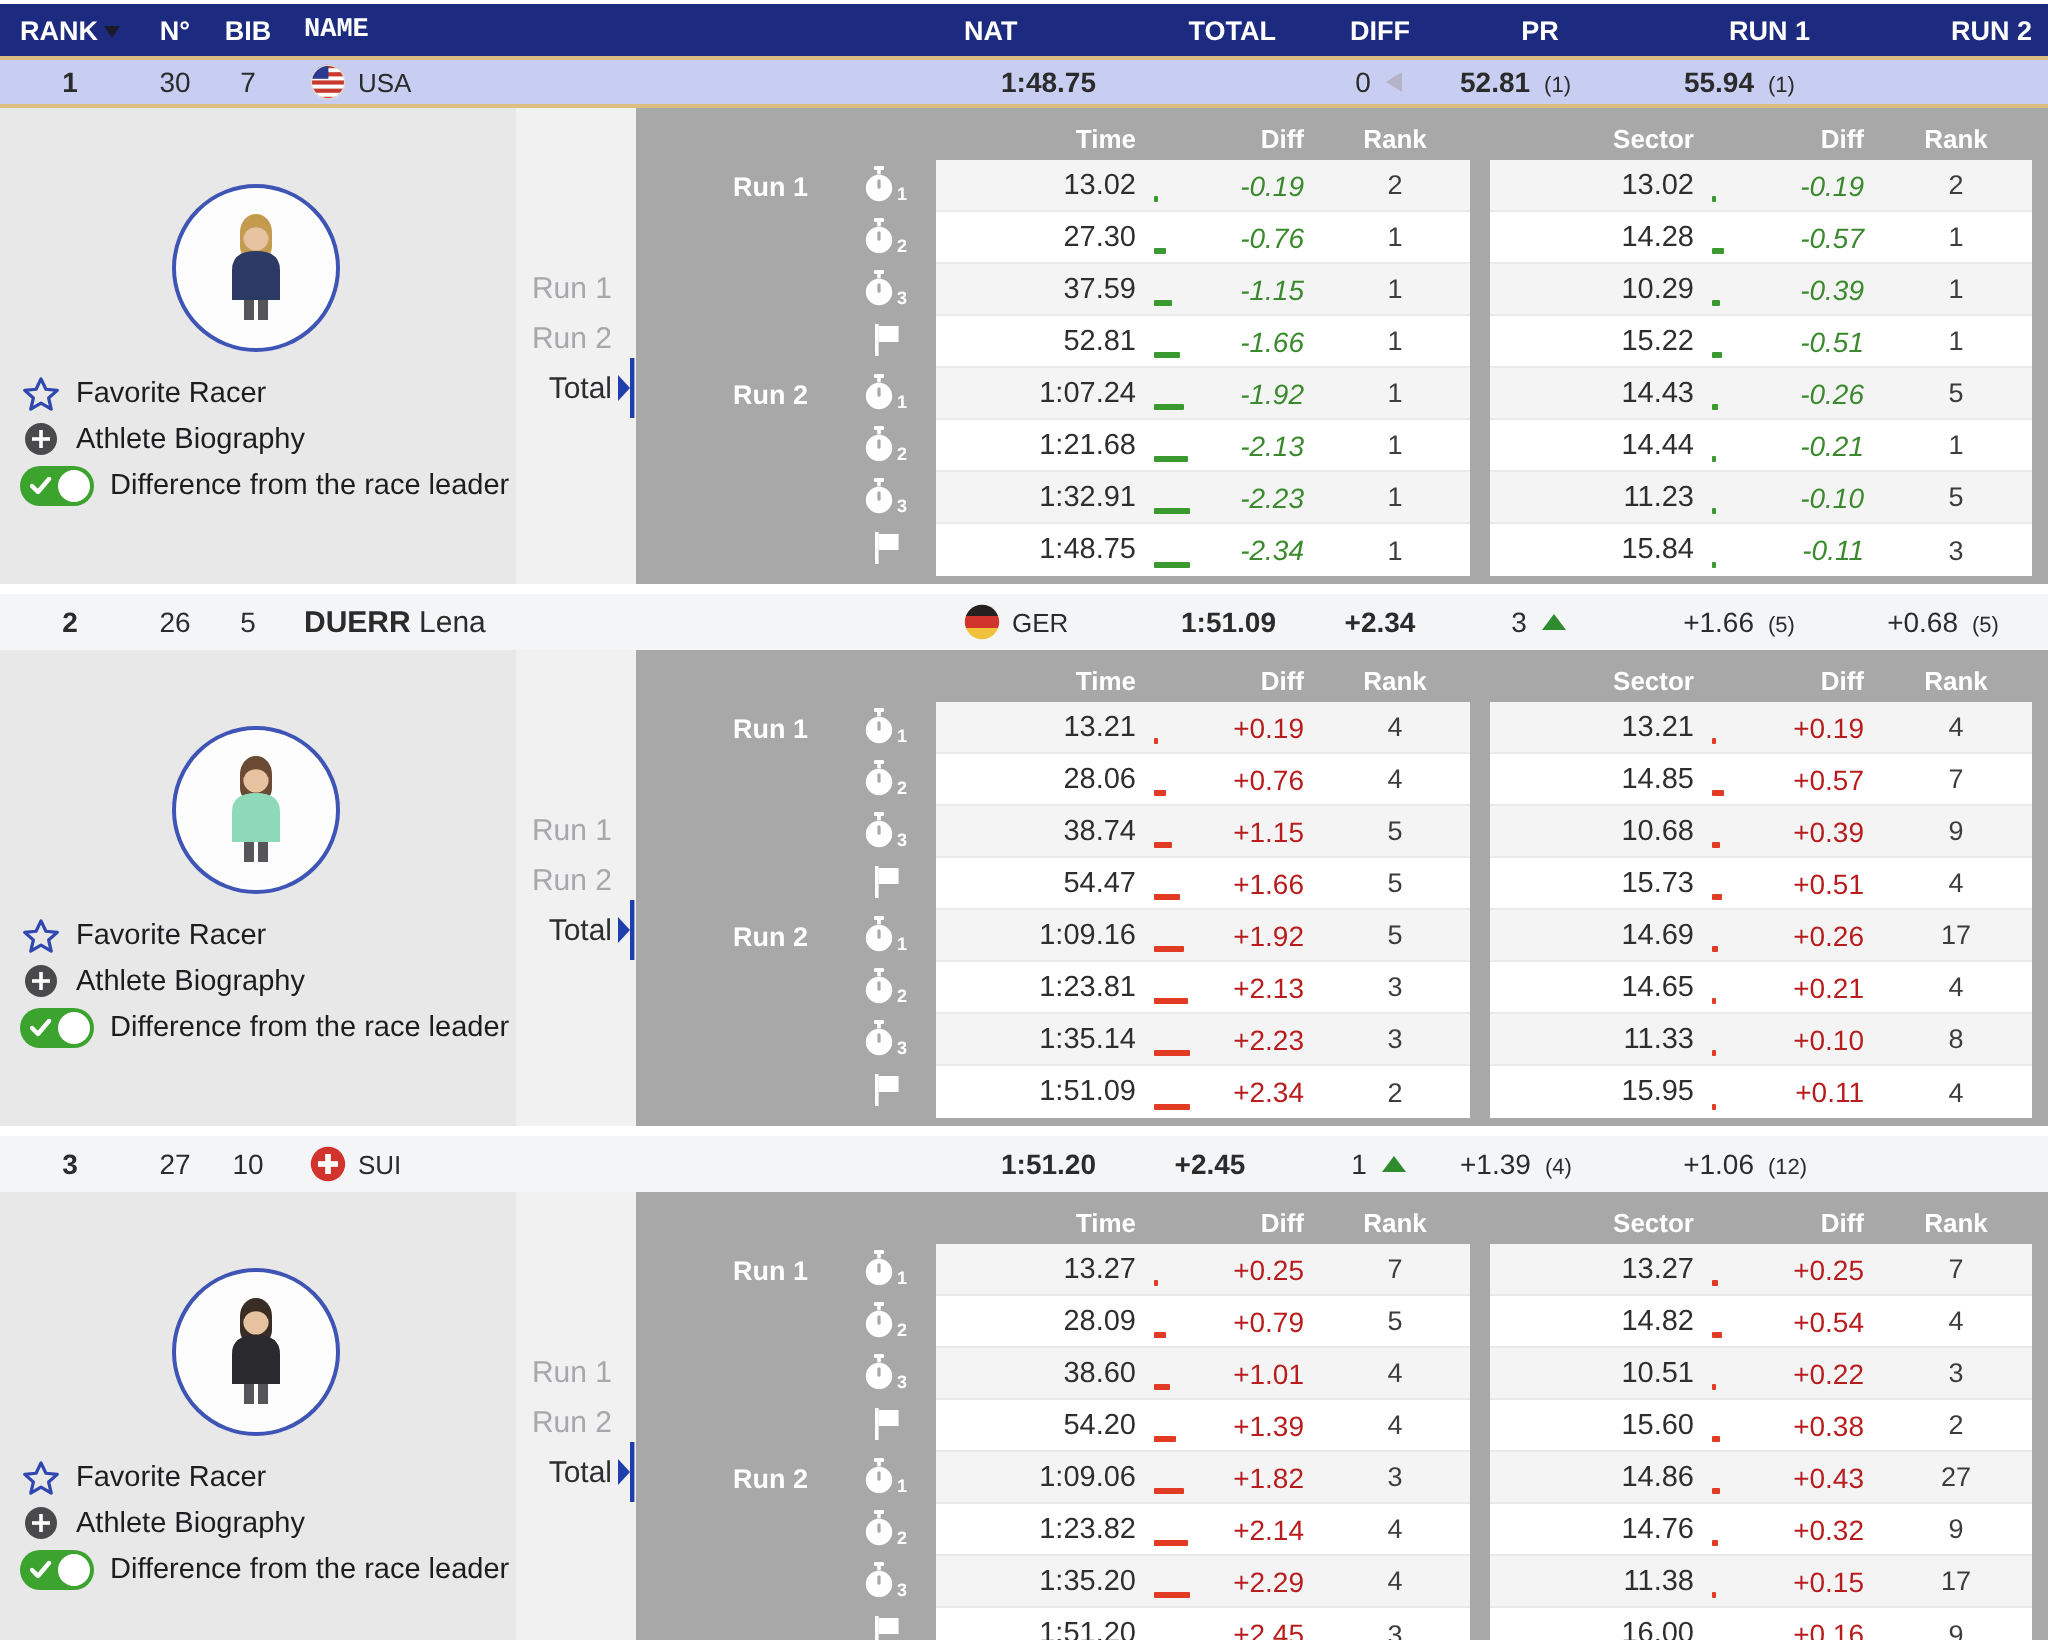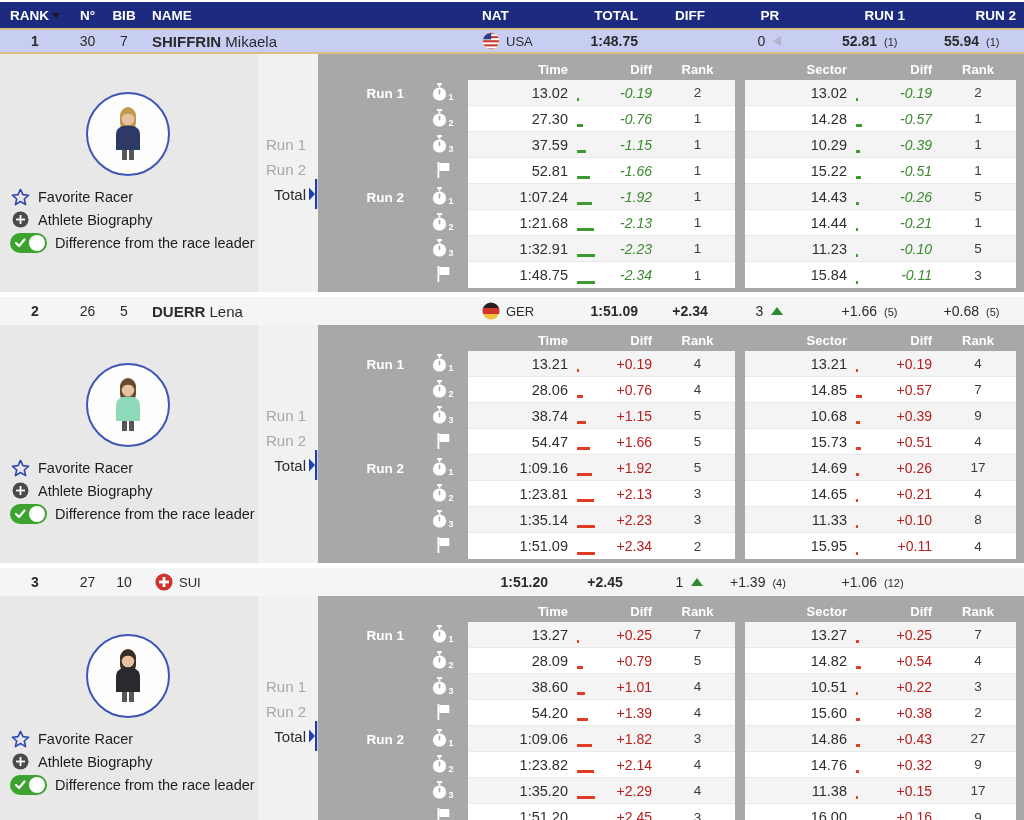--- a/index.html
+++ b/index.html
@@ -11,21 +11,21 @@
   .row-grid{display:grid;grid-template-columns:70px 35px 38px 327px 90px 90px 80px 80px 112px 102px;align-items:center;}
 
   
   .thead{height:26px;background:#1c2b7f;border-top:2px solid #fff;color:#fff;font-size:13.5px;font-weight:bold;}
   .thead .c{white-space:nowrap;}
   .hc{display:flex;align-items:center;}
   .h-rank{justify-content:center;gap:3px;}
   .h-center{justify-content:center;}
   .h-right{justify-content:flex-end;}
   .sort-tri{width:0;height:0;border-left:4px solid transparent;border-right:4px solid transparent;border-top:6px solid #1a1a2c;margin-top:1px;}
-  .h-name{padding-left:9px;}
+  .h-name{padding-left:9px;font-family:Liberation Mono, monospace;}
   .h-nat{padding-left:12px;}
   .h-total{padding-right:12px;}
   .h-run1{padding-right:17px;}
   .h-run2{padding-right:8px;}
 
   
   .summary{height:28px;background:#f4f5f7;color:#2b2b2b;font-size:14px;cursor:pointer;}
   .summary.selected{height:22px;background:#c7cef2;border-top:2px solid #ddbe82;border-bottom:2px solid #ddbe82;}
   .racer + .racer .summary{margin-top:4px;border-top:1px solid #fff;}
   .c{white-space:nowrap;}
@@ -124,21 +124,20 @@
     <div class="c hc h-right h-run2">
         <span>RUN 2</span>
       </div>
   </div>
   <div id="racers">
   <section class="racer">
     <div class="summary row-grid selected">
       <div class="c rank">1</div>
       <div class="c num">30</div>
       <div class="c num">7</div>
-      <div class="c name"><span class="last">SHIFFRIN</span> <span class="first">Mikaela</span></div>
       <div class="c nat">
             <span class="flag">
               <svg width="18" height="18" viewBox="0 0 18 18">
                 <defs>
                   <clipPath id="cf0">
                     <circle cx="9" cy="9" r="8.6"></circle>
                   </clipPath>
                 </defs>
                 <g clip-path="url(#cf0)">
                   <rect width="18" height="18" fill="#fff"></rect>

